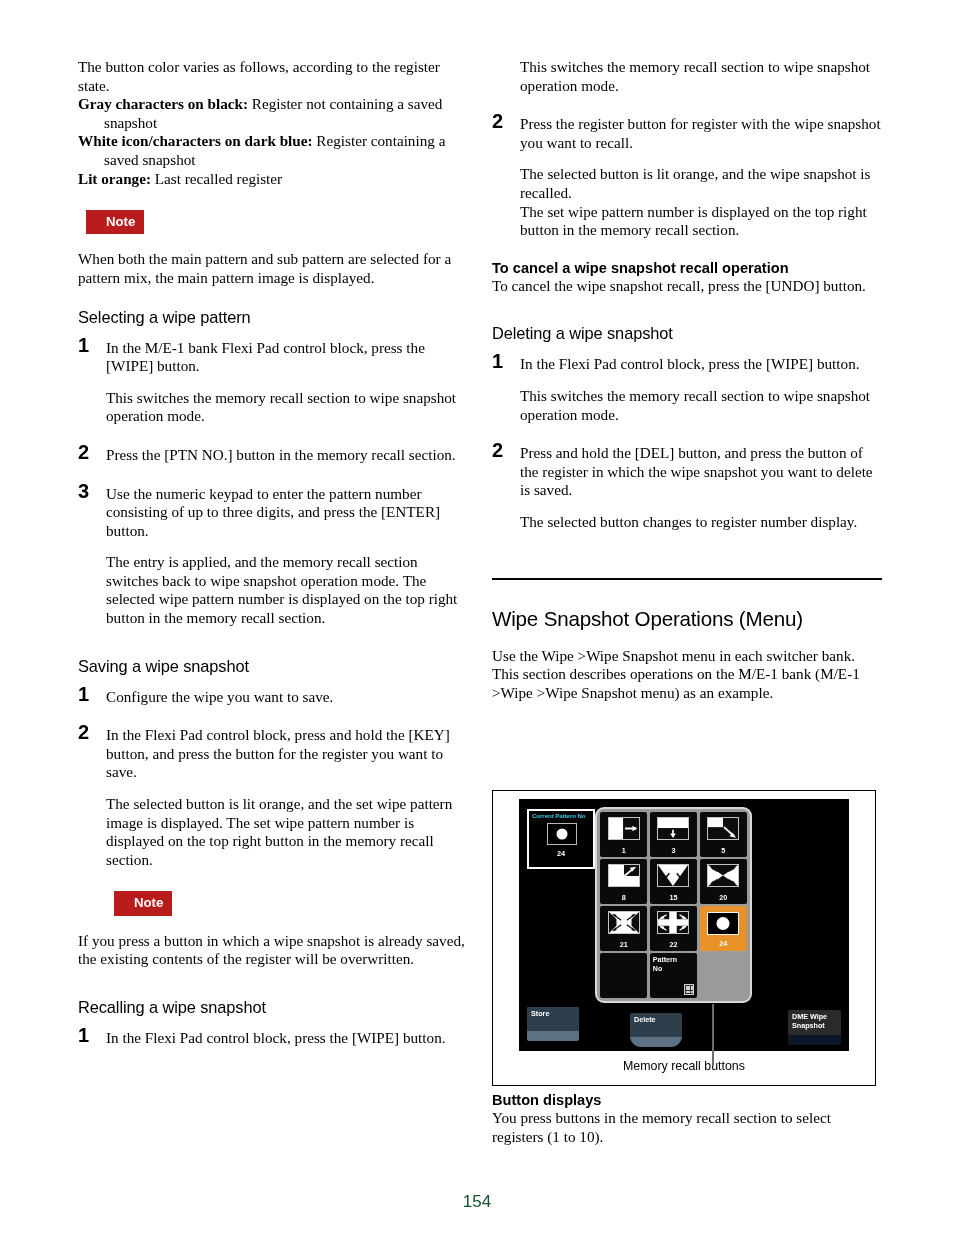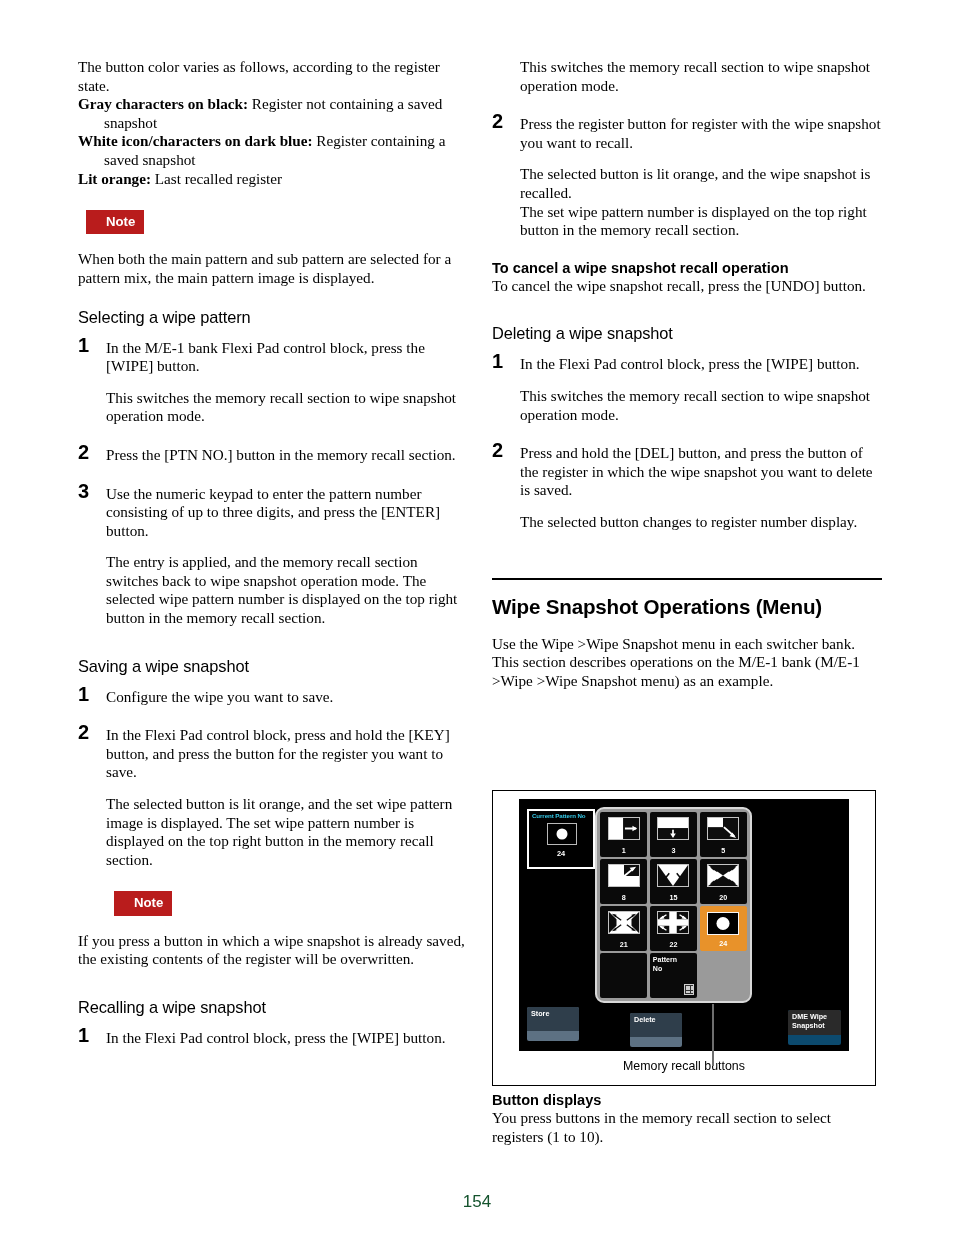--- a/index.html
+++ b/index.html
@@ -75,22 +75,22 @@
   }
   
   .major {
     border-top: 2.4px solid #000;
     padding-top: 11px;
     margin-top: 6px;
   }
   h2.major-title {
     font-family: "Liberation Sans", sans-serif;
     font-size: 20.6px;
-    font-weight: bold;
-    margin: 4px 0 16px 0;
+    font-weight: normal;
+    margin: 16px 0 16px 0;
     letter-spacing: -0.2px;
   }
 
   
   .step {
     position: relative;
     padding-left: 28px;
     margin-bottom: 0;
   }
   .step-num {
@@ -257,21 +257,21 @@
   .fbtn .lbl {
     position: absolute;
     left: 4px; top: 3px;
     font-family: "Liberation Sans", sans-serif;
     font-weight: bold;
     font-size: 7.2px;
     line-height: 8.6px;
     color: #ffffff;
     z-index: 2;
   }
-  .fbtn.dark { background: #0c4a6e; }
+  .fbtn.dark { background: #0f172a; }
   .fbtn.dark .cap { background: #2a2a2a; }
 
   
   .callout-line {
     position: absolute;
     left: 193px; top: 205px;
     width: 1.6px; height: 62px;
     background: #6e6e6e;
     z-index: 5;
   }
@@ -563,21 +563,21 @@
           <div class="pbtn blank"></div>
 
         </div>
       </div>
 
       <div class="fbtn" style="left:8px; top:208px; width:52px; height:34px;">
         <div class="cap"></div>
         <div class="lbl">Store</div>
       </div>
 
-      <div class="fbtn" style="left:111px; top:214px; width:52px; height:34px;">
+      <div class="fbtn" style="left:111px; top:214px; width:52px; height:34px;border-radius:11px;">
         <div class="cap"></div>
         <div class="lbl">Delete</div>
       </div>
 
       <div class="fbtn dark" style="left:269px; top:211px; width:53px; height:35px;">
         <div class="cap"></div>
         <div class="lbl">
           <div>DME Wipe</div>
           <div>Snapshot</div>
         </div>

